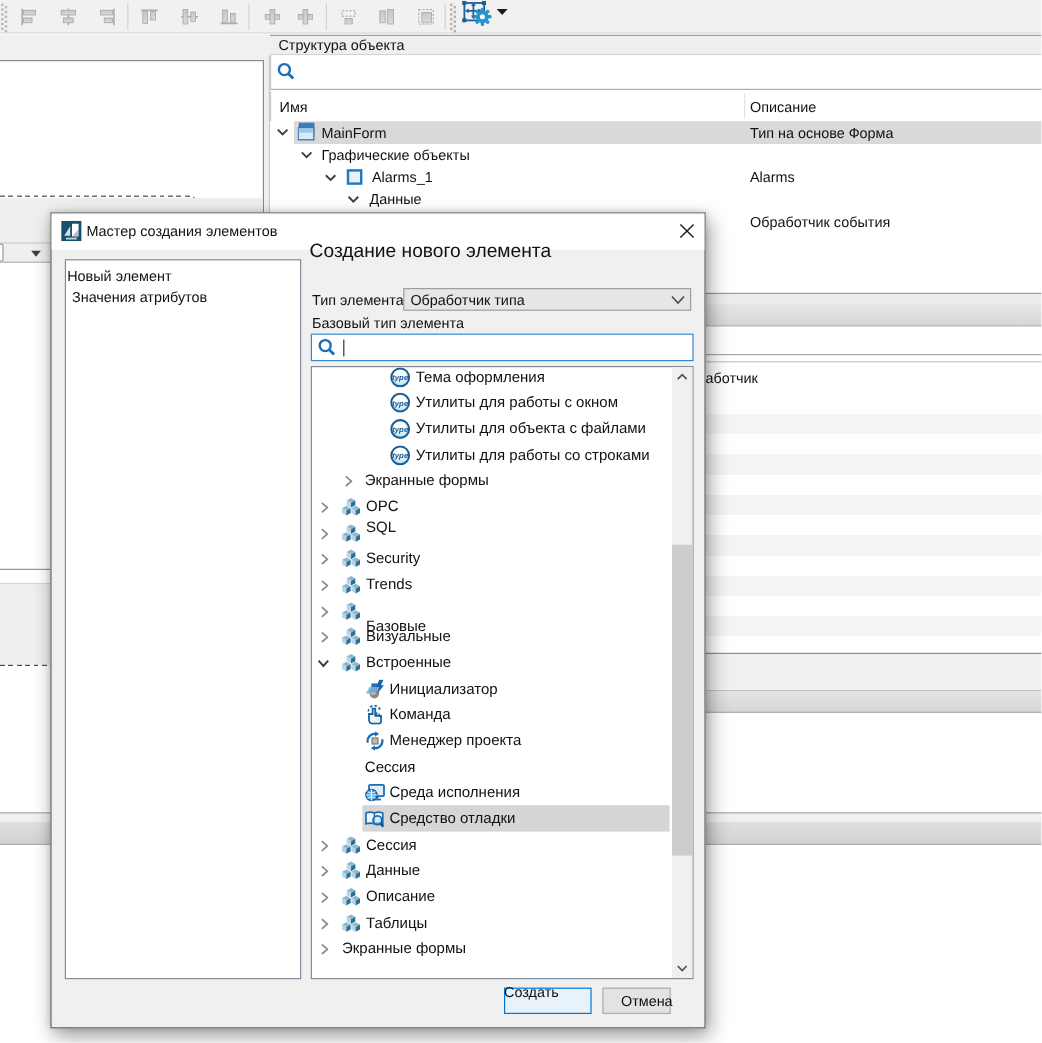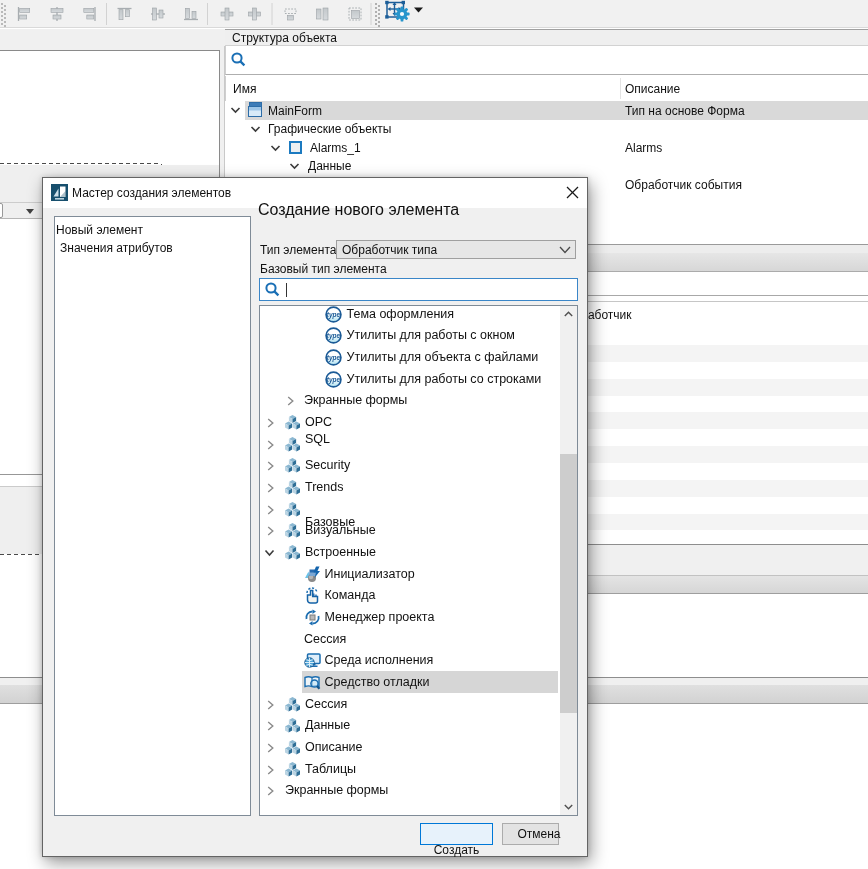--- a/index.html
+++ b/index.html
@@ -514,15 +514,15 @@
     <polygon points="8.8,9.5 12.4,11.5 12.4,15.5 8.8,13.5" fill="#bad4e3"></polygon>
     <polygon points="12.4,11.5 16.0,9.5 16.0,13.5 12.4,15.5" fill="#2e6e96"></polygon>
   </svg>
 <div class="a t13" style="left:305px;top:762.5px">Таблицы</div>
 <svg class="a" style="left:267px;top:786.1px" width="7" height="10" viewBox="0 0 7 10">
     <polyline points="1.2,1 5.8,5 1.2,9" fill="none" stroke="#8a8a8a" stroke-width="1.4"></polyline>
   </svg>
 <div class="a t13" style="left:285px;top:784.1px">Экранные формы</div>
 
 <div class="a" style="left:420px;top:823px;width:73px;height:22px;background:#e7f2fb;border:1px solid #0078d7"></div>
-<div class="a t12" style="left:420px;top:844px;width:73px;text-align:center">Создать</div>
+<div class="a t12" style="left:420px;top:821px;width:73px;text-align:left">Создать</div>
 <div class="a" style="left:502px;top:823px;width:57px;height:22px;background:#e3e3e3;border:1px solid #acacac"></div>
 <div class="a t12" style="left:502px;top:828px;width:74px;text-align:center">Отмена</div>
 
 </body></html>

